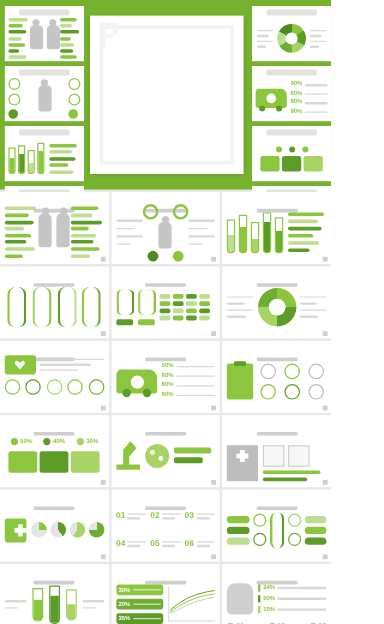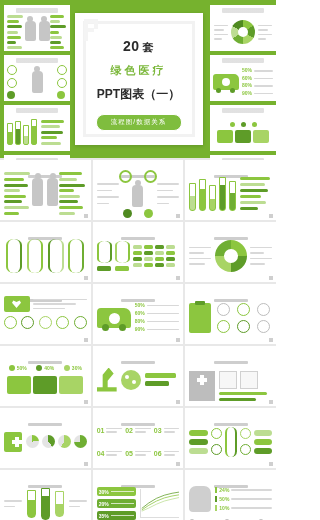--- a/index.html
+++ b/index.html
@@ -155,30 +155,20 @@
 
   <div class="card-wrap">
     <div class="card">
       <div class="card-inner"></div>
       <div class="ribbon">
         <i class="r1"></i>
           <i class="r2"></i>
           <i class="r3"></i>
           <i class="r4"></i>
       </div>
-      <div class="card-text">
-        <div class="t-20">
-          <span>20</span><span class="cn">套</span>
-        </div>
-        <div class="t-green">绿色医疗</div>
-        <div class="t-dark">PPT图表（一）</div>
-        <div class="pill">
-          <span>流程图/数据关系</span>
-        </div>
-      </div>
     </div>
   </div>
 
   <div class="hero-col right">
 
     <div class="mini">
       <div class="mh"></div>
       <div class="mbody">
         <div class="row" style="height:100%;align-items:center;justify-content:center;gap:3px;">
           <div class="col" style="gap:3px;width:14px;">

